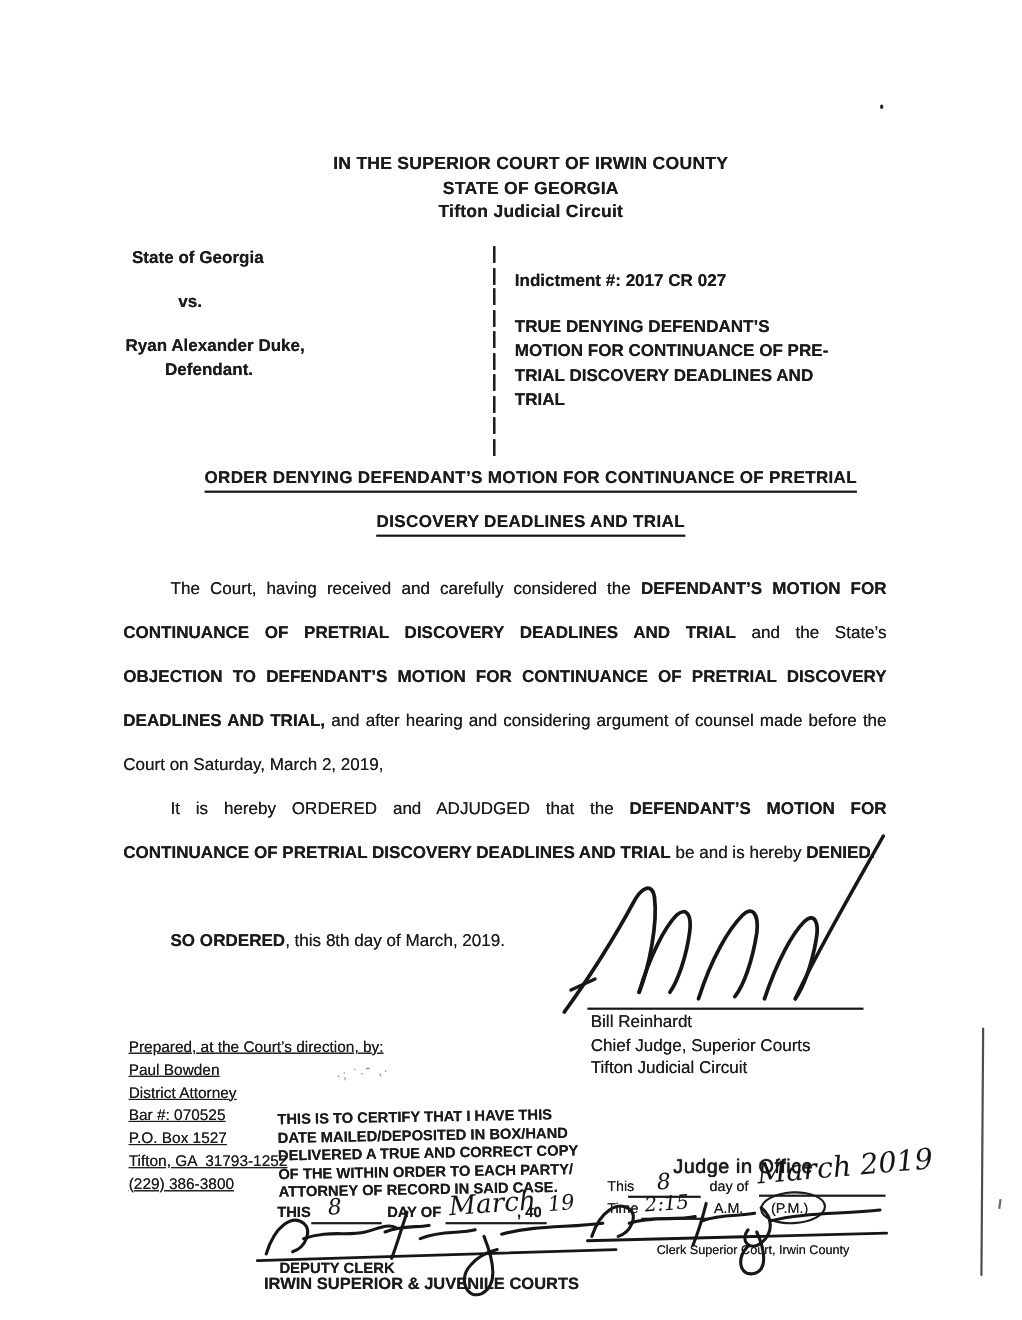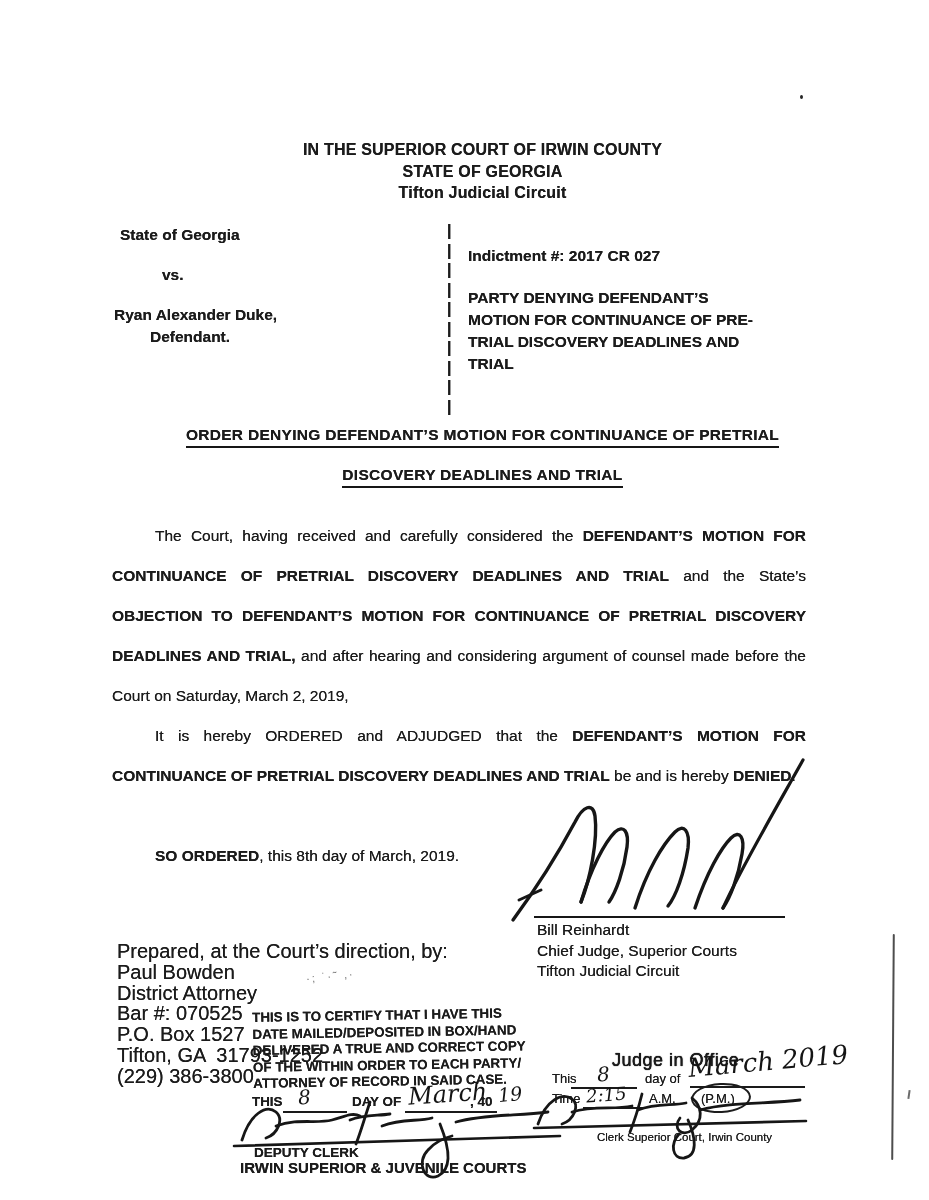--- a/index.html
+++ b/index.html
@@ -23,21 +23,21 @@
   .title-line span { display:inline-block; border-bottom:2.5px solid #161616; padding-bottom:2px; }
 
   .para { left:112px; width:694px; font-size:15.5px; line-height:40px;
           text-align:justify; text-indent:43px; }
 
   .lines div { white-space:pre; }
 
   .sig-line { left:534px; top:916px; width:251px; height:0; border-top:2.5px solid #161616; }
   .judge-block { left:537px; top:920px; font-size:15.5px; line-height:20.5px; }
 
-  .prepared { left:117px; top:941px; font-size:20px; line-height:20.8px; }
+  .prepared { left:117px; top:941px; font-size:14px; line-height:20.8px;text-decoration:underline; }
 
   .smudge { left:306px; top:970px; font-size:11px; color:#3c3c3c; opacity:.75;
             transform:rotate(-6deg); letter-spacing:2px; }
 
   .certificate { left:252px; top:1010px; width:310px; font-size:13.4px; font-weight:700;
                  line-height:16.6px; transform:rotate(-1deg); transform-origin:left top; }
 
   .stamp-label { font-size:13.4px; font-weight:700; }
   .hand { font-family:"DejaVu Serif", serif; font-style:italic; color:#141414; }
   .hline { height:2px; background:#1a1a1a; }
@@ -84,21 +84,21 @@
 |
 |
 |
 |
 |
 |
 |</div>
 
   <div class="abs cap pr" style="left:468px; top:247px;">Indictment #: 2017 CR 027</div>
   <div class="abs cap cap-order lines pr">
-      <div>PARTY DENYING DEFENDANT’S</div>
+      <div>TRUE DENYING DEFENDANT’S</div>
       <div>MOTION FOR CONTINUANCE OF PRE-</div>
       <div>TRIAL DISCOVERY DEADLINES AND</div>
       <div>TRIAL</div>
     </div>
 
   <div class="abs center title-line pr" style="top:426px;">
     <span>ORDER DENYING DEFENDANT’S MOTION FOR CONTINUANCE OF PRETRIAL</span>
   </div>
   <div class="abs center title-line pr" style="top:466px;">
     <span>DISCOVERY DEADLINES AND TRIAL</span>

